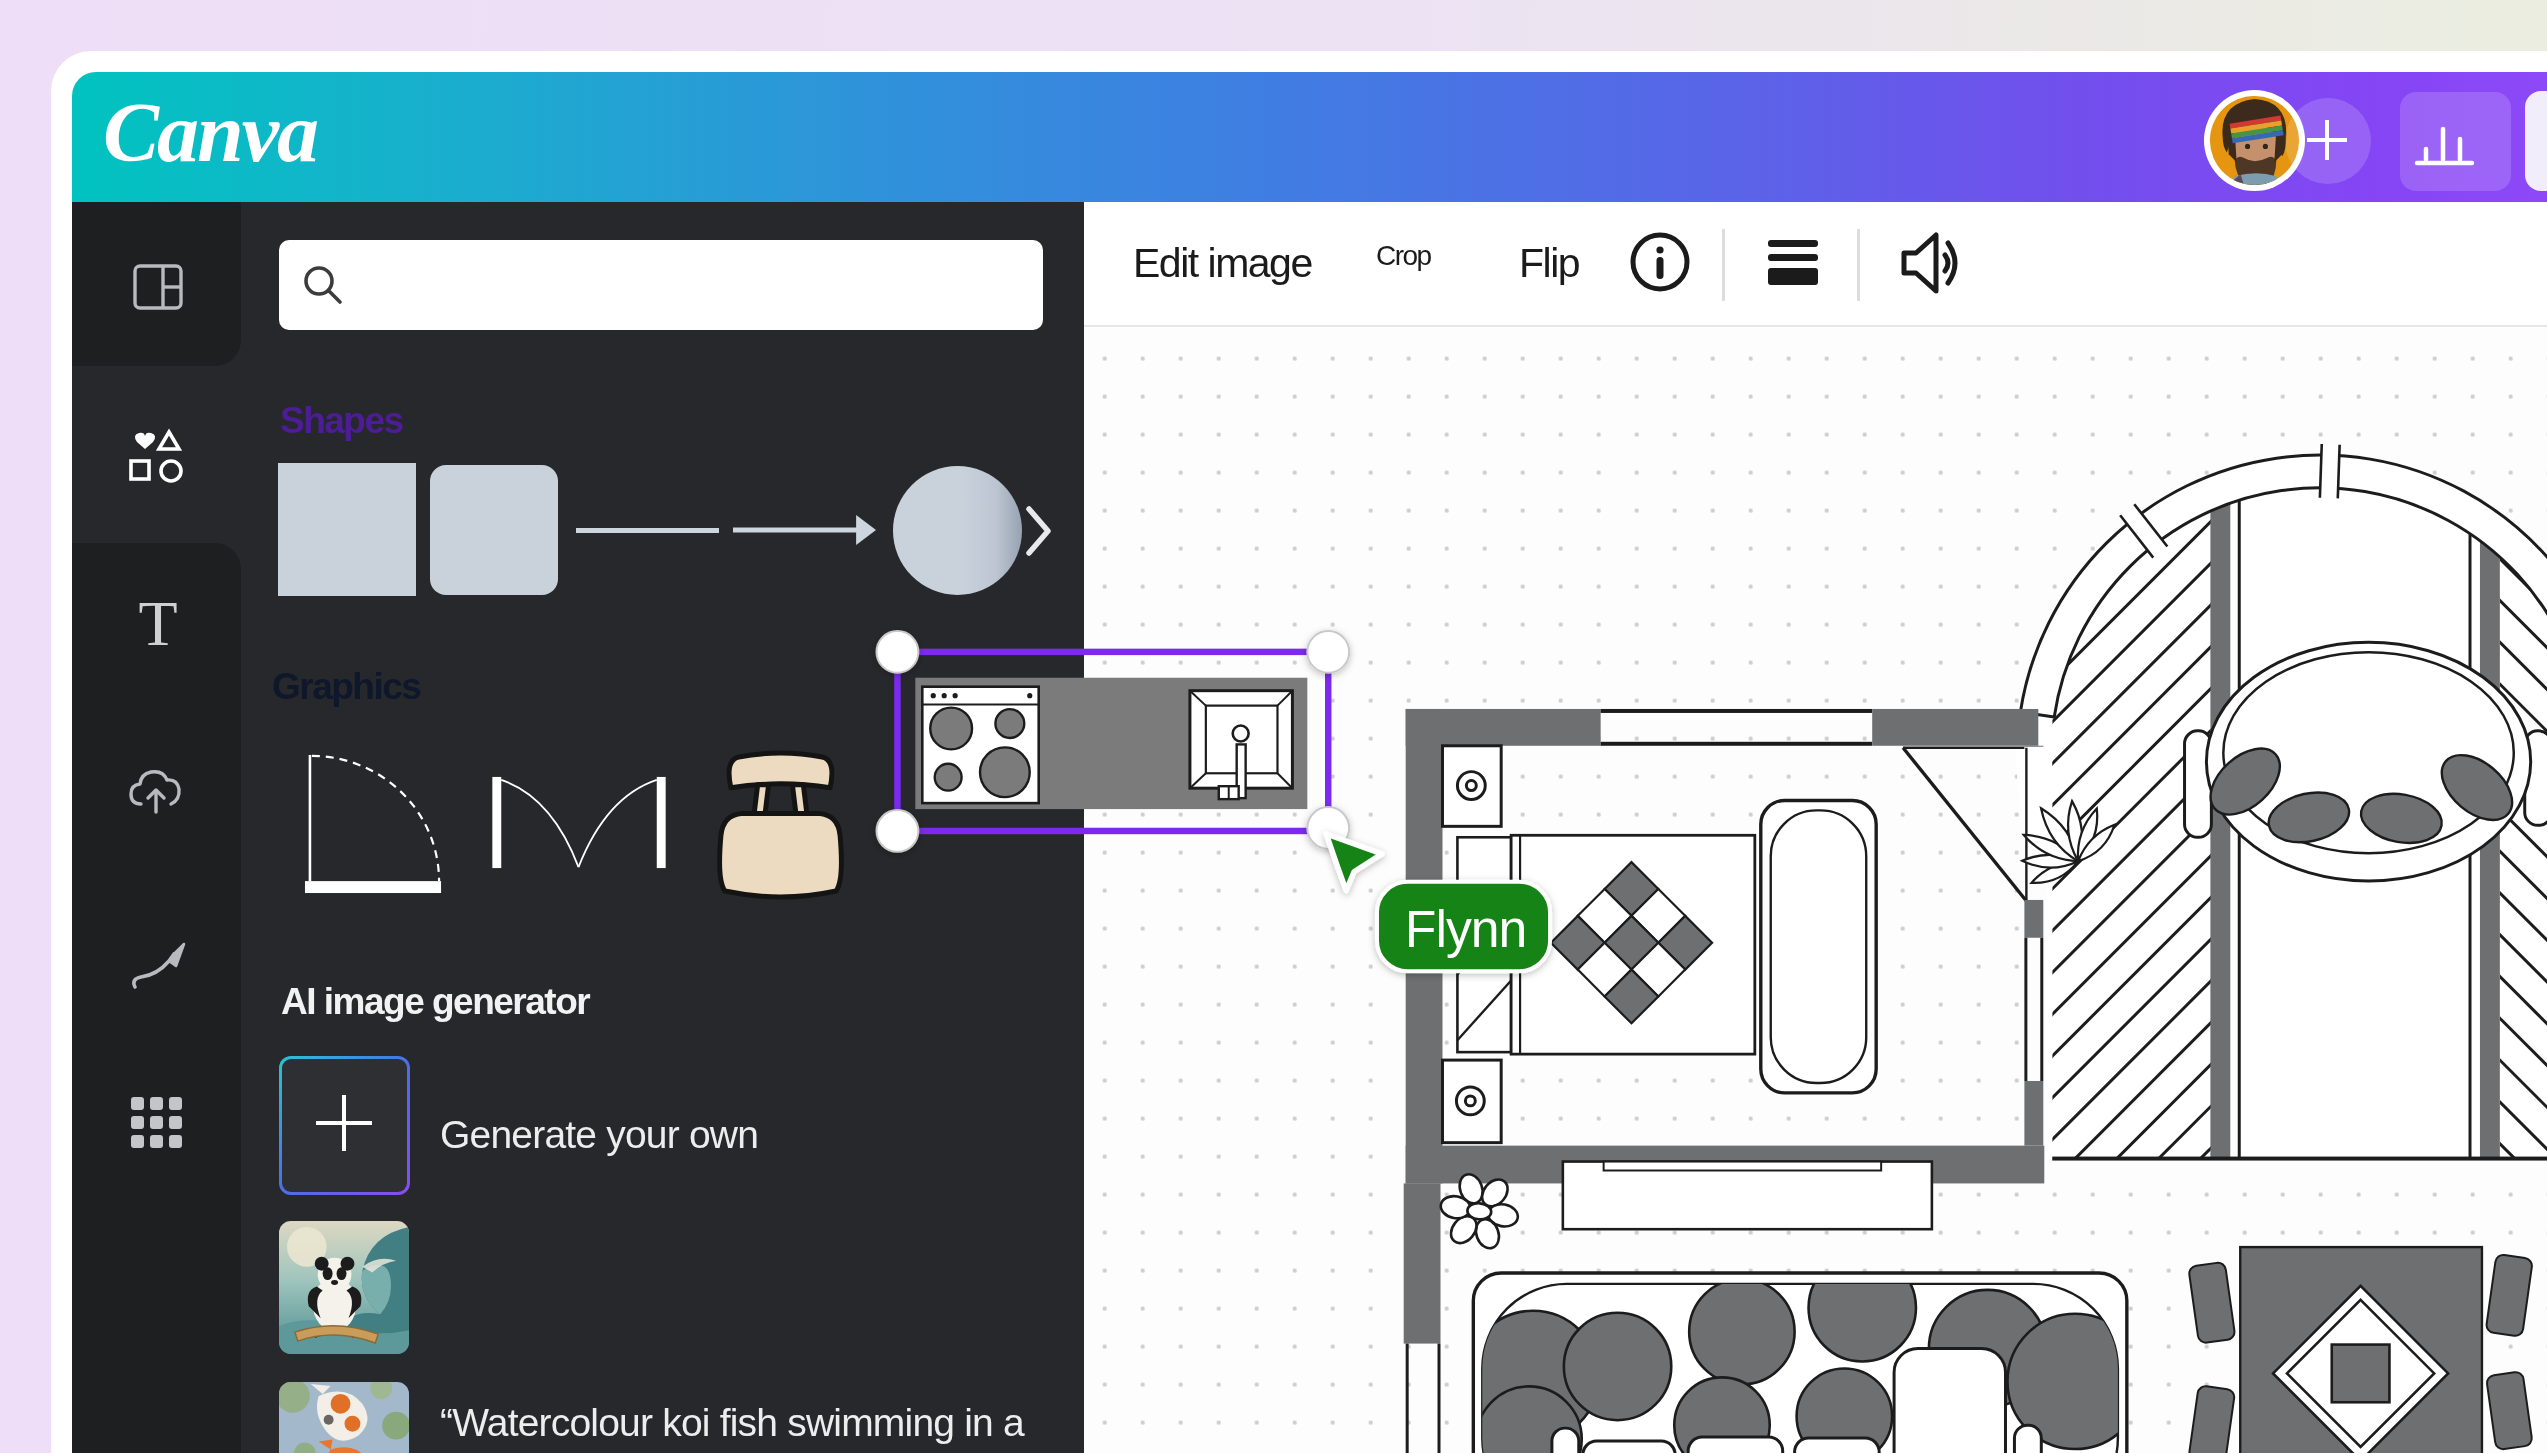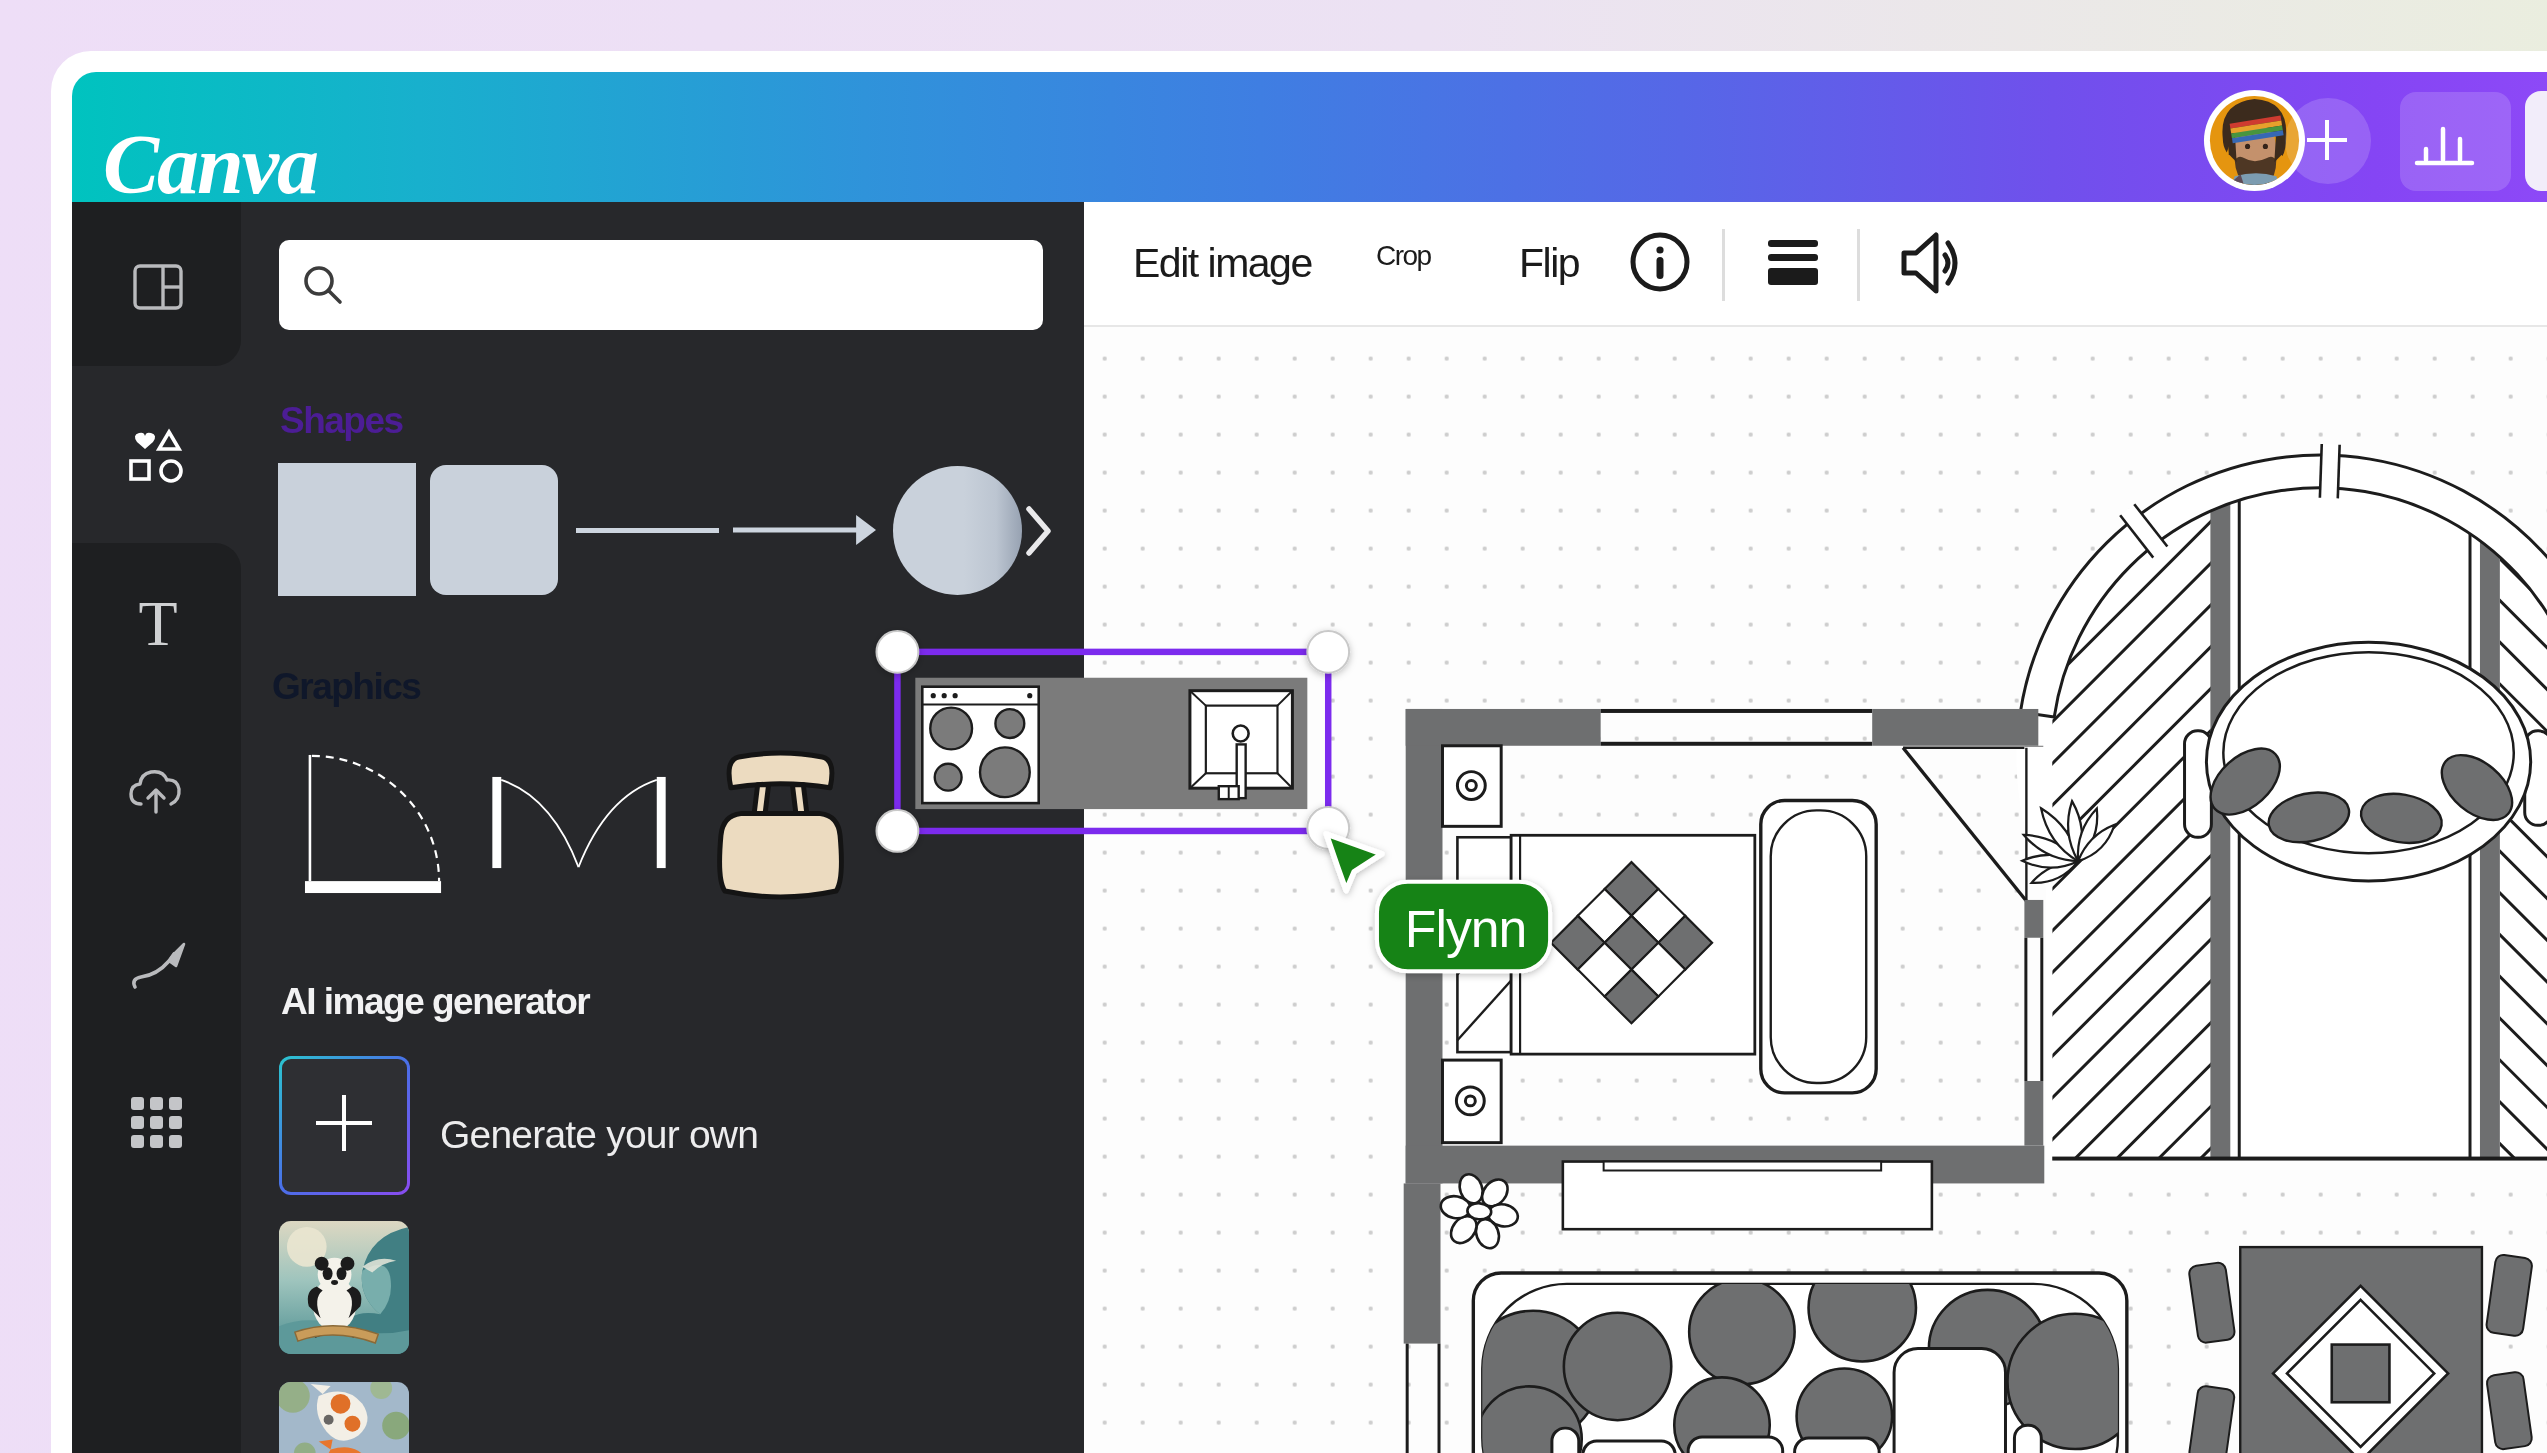--- a/index.html
+++ b/index.html
@@ -11,21 +11,21 @@
 </head>
 <body>
 <div id="page">
 
   <div class="abs" style="left:51px;top:51px;width:2496px;height:1403px;background:#ffffff;border-top-left-radius:40px;"></div>
 
   <div class="abs" style="left:72px;top:72px;width:2476px;height:130px;border-top-left-radius:24px;
        background:linear-gradient(90deg,#00c3bf 0%,#18b0cd 14%,#2f93da 32%,#3f7ee2 48%,#5667e7 65%,#7050ec 80%,#8545f4 93%,#8d49f7 100%);"></div>
 
   <div class="abs" style="left:103px;top:84px;width:279px;height:119px;color:#ffffff;
-       font-family:'Liberation Serif',serif;font-style:italic;font-weight:bold;font-size:84px;letter-spacing:-2px;margin-top:32px;">Canva</div>
+       font-family:'Liberation Serif',serif;font-style:italic;font-weight:bold;font-size:84px;letter-spacing:-2px;">Canva</div>
 
   <svg class="abs" style="left:2201px;top:87px" width="107" height="107" viewBox="0 0 108 108">
     <circle cx="54" cy="54" r="51" fill="#ffffff"></circle>
     <circle cx="54" cy="54" r="45" fill="#e5950f"></circle>
     <clipPath id="avclip">
         <circle cx="54" cy="54" r="45"></circle>
       </clipPath>
     <g clip-path="url(#avclip)">
       <path d="M22 52 Q18 16 54 12 Q88 14 86 50 Q86 64 82 70 L74 46 L34 44 L26 66 Q22 60 22 52 Z" fill="#3c2b1d"></path>
       <ellipse cx="55" cy="62" rx="21" ry="24" fill="#c4916c"></ellipse>
@@ -219,20 +219,21 @@
       <circle cx="62" cy="22" r="10" fill="#e07028"></circle>
       <circle cx="74" cy="42" r="8" fill="#e07028"></circle>
       <circle cx="50" cy="38" r="5" fill="#2c2c2c" opacity="0.7"></circle>
       <path d="M44 12 L32 2 L52 4 Z" fill="#f3efe6"></path>
       <path d="M52 68 Q78 60 90 80 Q100 98 84 110 Q64 120 52 104 Q42 84 52 68 Z" fill="#e8762e"></path>
       <circle cx="72" cy="86" r="9" fill="#f6f2e8"></circle>
       <circle cx="58" cy="100" r="6" fill="#f6f2e8" opacity="0.8"></circle>
       <path d="M52 68 L40 60 L54 58 Z" fill="#e8762e"></path>
     </g>
   </svg>
+  <div class="abs" style="left:440px;top:1401px;width:644px;font-size:39px;letter-spacing:-0.8px;color:#ededee;white-space:nowrap;overflow:hidden;">“Watercolour koi fish swimming in a</div>
 
   <div class="abs" style="left:1084px;top:202px;width:1464px;height:125px;background:#ffffff;border-bottom:2px solid #e7e7e7;box-sizing:border-box;"></div>
   <div class="abs" style="left:1133px;top:240px;font-size:41px;font-weight:500;letter-spacing:-1.5px;color:#1b1b1b;">Edit image</div>
   <div class="abs" style="left:1376px;top:240px;font-size:28px;font-weight:400;letter-spacing:-1.5px;color:#1b1b1b;">Crop</div>
   <div class="abs" style="left:1519px;top:240px;font-size:41px;font-weight:500;letter-spacing:-1.5px;color:#1b1b1b;text-align:right;">Flip</div>
   <svg class="abs" style="left:1629px;top:231px" width="62" height="62" viewBox="0 0 62 62">
     <circle cx="31" cy="31" r="27" fill="none" stroke="#1b1b1b" stroke-width="5"></circle>
     <circle cx="31" cy="19" r="3.6" fill="#1b1b1b"></circle>
     <rect x="27.5" y="26" width="7" height="22" rx="3.5" fill="#1b1b1b"></rect>
   </svg>

